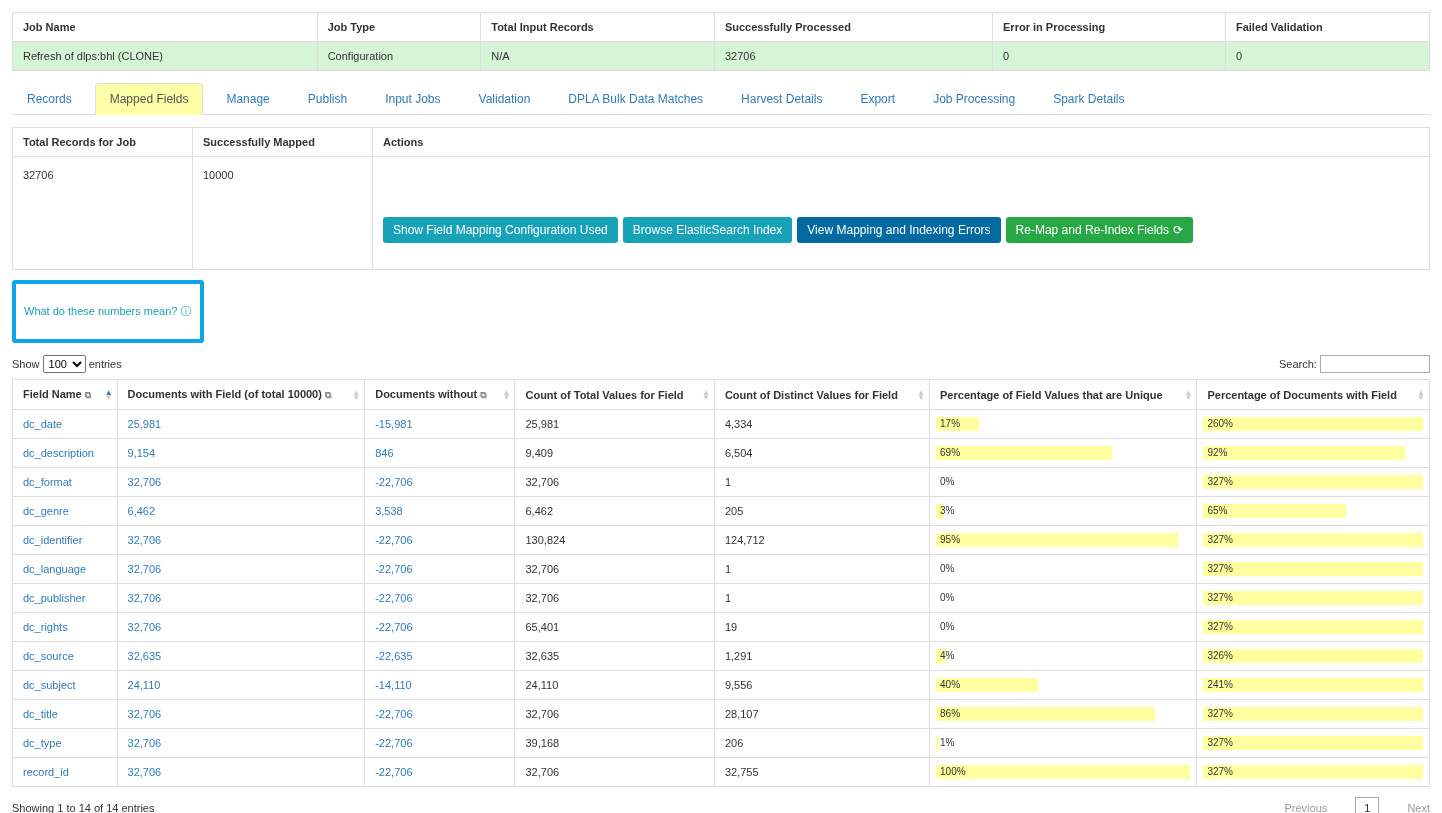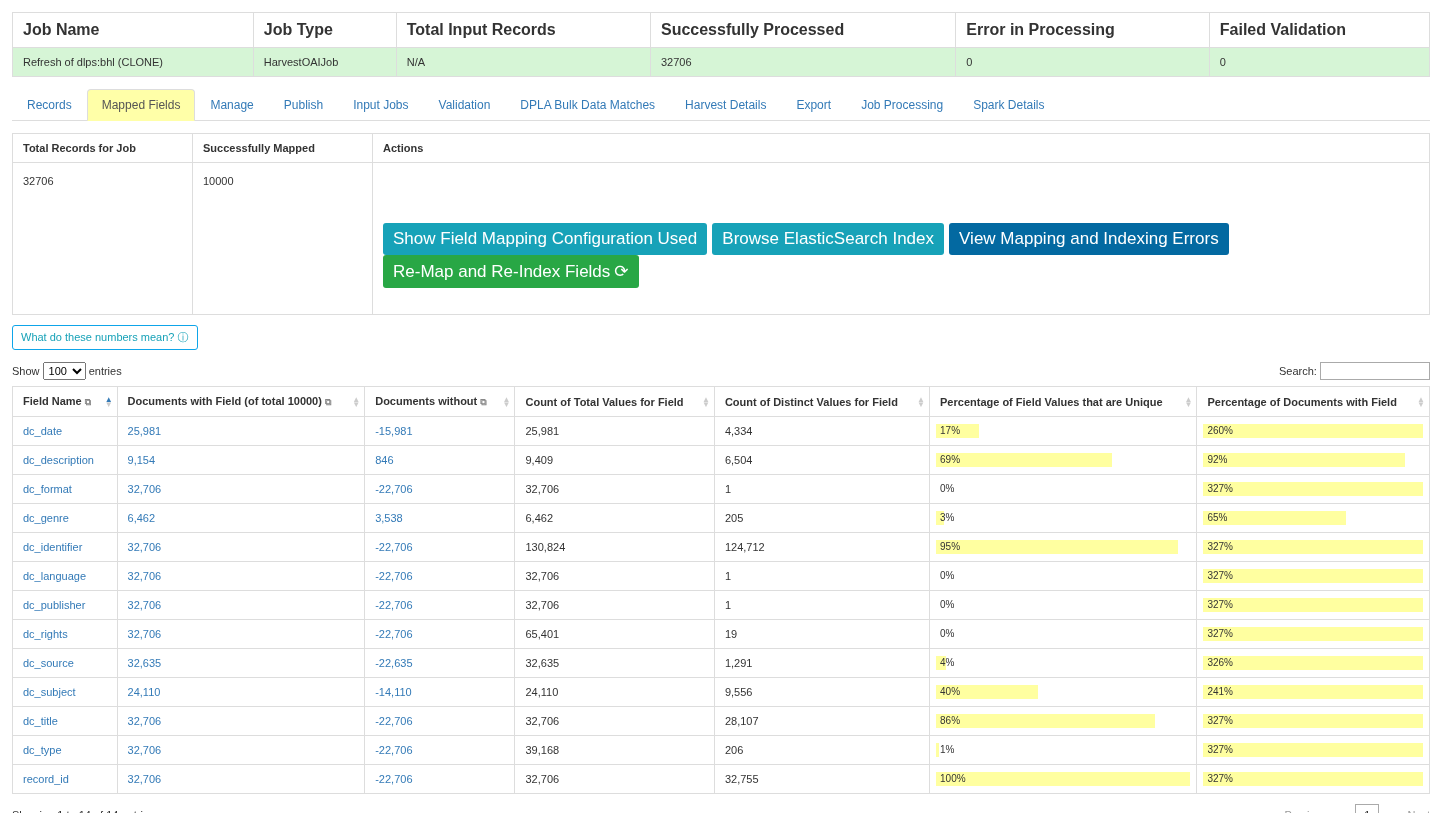--- a/index.html
+++ b/index.html
@@ -2,31 +2,31 @@
 <html><head>
 <meta charset="utf-8">
 <style>
 * { box-sizing: border-box; margin: 0; padding: 0; }
 body { font-family: -apple-system, BlinkMacSystemFont, "Segoe UI", Helvetica, Arial, sans-serif; font-size: 12px; color: #333; padding: 12px; background: #fff; }
 a { color: #337ab7; text-decoration: none; }
 table { border-collapse: collapse; width: 100%; }
 th, td { text-align: left; padding: 8px 10px; border: 1px solid #ddd; }
 th { font-weight: bold; background: #fff; font-size: 11px; }
 .summary-table td { background: #d6f5d6; font-size: 11px; }
-.summary-table th { font-size: 16px; }
-.tabs { display: flex; border-bottom: 1px solid #ddd; margin: 12px 0; flex-wrap: wrap; }
+.summary-table th { font-size: 11px; }
+.tabs { display: flex; border-bottom: 1px solid #ddd; margin: 12px 0; flex-wrap: wrap; gap: 8px; }
 .tab { padding: 8px 14px; color: #337ab7; cursor: pointer; font-size: 12px; border: 1px solid transparent; border-bottom: none; }
 .tab.active { background: #ffffa8; color: #555; border: 1px solid #ddd; border-bottom: 1px solid #ffffa8; margin-bottom: -1px; border-radius: 4px 4px 0 0; }
 .info-table th, .info-table td { vertical-align: top; font-size: 11px; }
 .info-table td { padding: 12px 10px 26px 10px; }
-.btn { display: inline-block; padding: 6px 10px; border-radius: 3px; color: #fff; font-size: 17px; cursor: pointer; margin-right: 2px; border: none; }
+.btn { display: inline-block; padding: 6px 10px; border-radius: 3px; color: #fff; font-size: 12px; cursor: pointer; margin-right: 2px; border: none; }
 .btn-teal { background: #17a2b8; }
 .btn-red { background: #0369a1; margin-top: 48px; }
 .btn-green { background: #28a745; }
-.help-btn { display: inline-block; border: 1px solid #0ea5e9; color: #17a2b8; padding: 4px 8px; border-radius: 3px; font-size: 11px; cursor: pointer; margin: 10px 0 8px 0; }
+.help-btn { display: inline-block; border: 4px solid #0ea5e9; color: #17a2b8; padding: 20px 8px; border-radius: 3px; font-size: 11px; cursor: pointer; margin: 10px 0 8px 0; }
 .controls-row { display: flex; justify-content: space-between; align-items: center; margin: 4px 0 6px 0; font-size: 11px; }
 .controls-row select { font-size: 11px; padding: 1px; }
 .controls-row input[type="text"] { border: 1px solid #aaa; padding: 2px 4px; font-size: 11px; width: 110px; }
 .dt th { position: relative; padding-right: 20px; font-size: 11px; }
 .dt td { font-size: 11px; }
 .sort-icons { position: absolute; right: 4px; top: 50%; transform: translateY(-50%); display: flex; flex-direction: column; line-height: 5px; font-size: 8px; color: #ccc; }
 .sort-icons.asc .up { color: #337ab7; }
 .ext-icon { font-size: 9px; margin-left: 3px; color: #888; }
 .bar-cell { position: relative; padding: 4px 6px; border: 1px solid #ddd; }
 .bar-bg { position: relative; height: 14px; width: 100%; }
@@ -51,21 +51,21 @@
         <th>Job Type</th>
         <th>Total Input Records</th>
         <th>Successfully Processed</th>
         <th>Error in Processing</th>
         <th>Failed Validation</th>
       </tr>
     </thead>
   <tbody>
       <tr id="summary-body-row">
         <td>Refresh of dlps:bhl (CLONE)</td>
-        <td>HarvestOAIJob</td>
+        <td>Configuration</td>
         <td>N/A</td>
         <td>32706</td>
         <td>0</td>
         <td>0</td>
       </tr>
     </tbody>
 </table>
 
 
 <div class="tabs" id="tabs">

